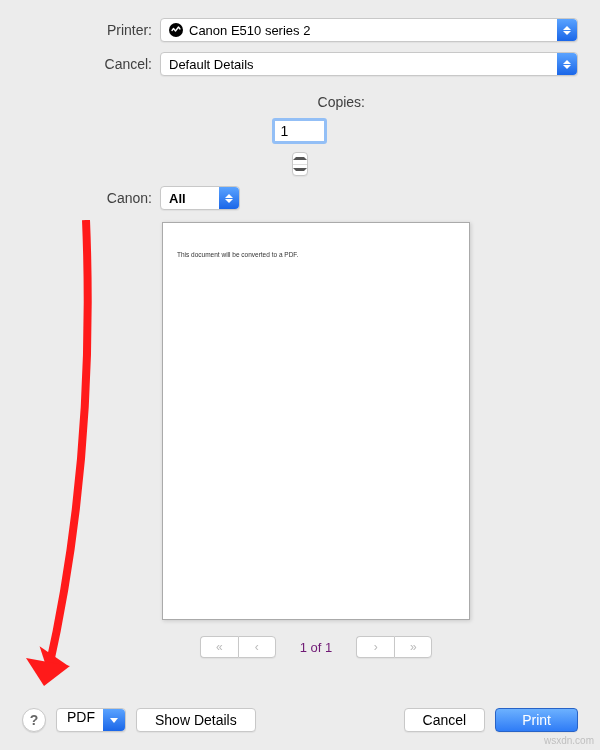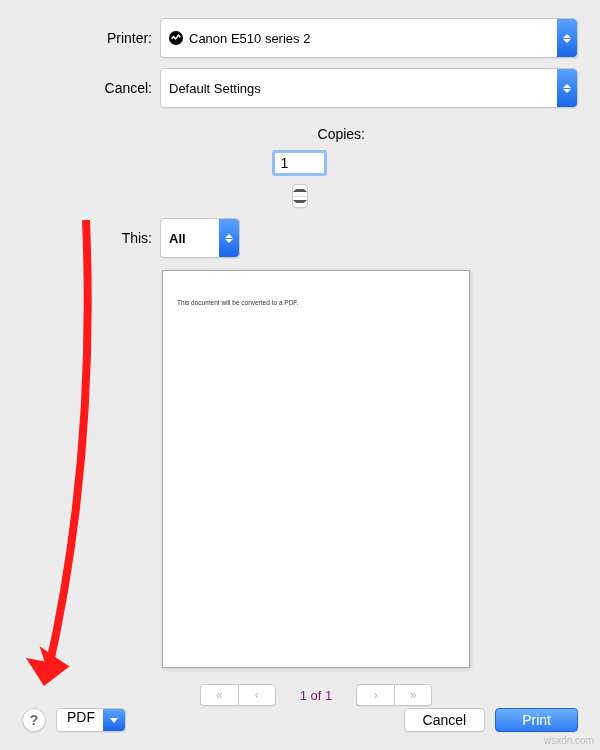--- a/index.html
+++ b/index.html
@@ -22,25 +22,25 @@
     .form-row {
       display: flex;
       align-items: center;
       margin-bottom: 10px;
       gap: 8px;
     }
     .form-label {
       width: 130px;
       text-align: right;
       font-size: 14px;
-      color: #000000;
+      color: #404040;
     }
     .select {
       flex: 1;
-      height: 40px;
+      height: 24px;
       background: #fff;
       border: 1px solid #c8c8c8;
       border-radius: 4px;
       display: flex;
       align-items: center;
       position: relative;
       padding: 0 30px 0 8px;
       box-shadow: 0 1px 1px rgba(0,0,0,0.05);
     }
     .select .caret-box {
@@ -216,21 +216,21 @@
       <div class="caret-box">
         <div class="caret-up"></div>
           <div class="caret-down"></div>
       </div>
     </div>
   </div>
 
   <div class="form-row">
     <div class="form-label">Cancel:</div>
     <div class="select">
-      <span>Default Settings</span>
+      <span>Default Details</span>
       <div class="caret-box">
         <div class="caret-up"></div>
           <div class="caret-down"></div>
       </div>
     </div>
   </div>
 
   <div class="form-row" style="margin-top:18px;flex-direction:column;">
     <div class="form-label">Copies:</div>
     <input class="copies-input" value="1" style="">
@@ -238,21 +238,21 @@
       <div class="sup">
           <div class="caret-up"></div>
         </div>
       <div>
           <div class="caret-down"></div>
         </div>
     </div>
   </div>
 
   <div class="form-row">
-    <div class="form-label">This:</div>
+    <div class="form-label">Canon:</div>
     <div class="select pages-select">
       <span>All</span>
       <div class="caret-box">
         <div class="caret-up"></div>
           <div class="caret-down"></div>
       </div>
     </div>
   </div>
 
   <div class="preview-area">
@@ -285,20 +285,23 @@
   <div class="bottom-bar">
     <div class="help-btn">
       <span>?</span>
     </div>
     <div class="pdf-btn">
       <span>PDF</span>
       <div class="chev-box">
           <div class="caret-down"></div>
         </div>
     </div>
+    <div class="push-btn">
+      <span>Show Details</span>
+    </div>
     <div class="spacer"></div>
     <div class="push-btn">
       <span>Cancel</span>
     </div>
     <div class="push-btn primary">
       <span>Print</span>
     </div>
   </div>
 
   <div class="watermark">wsxdn.com</div>

